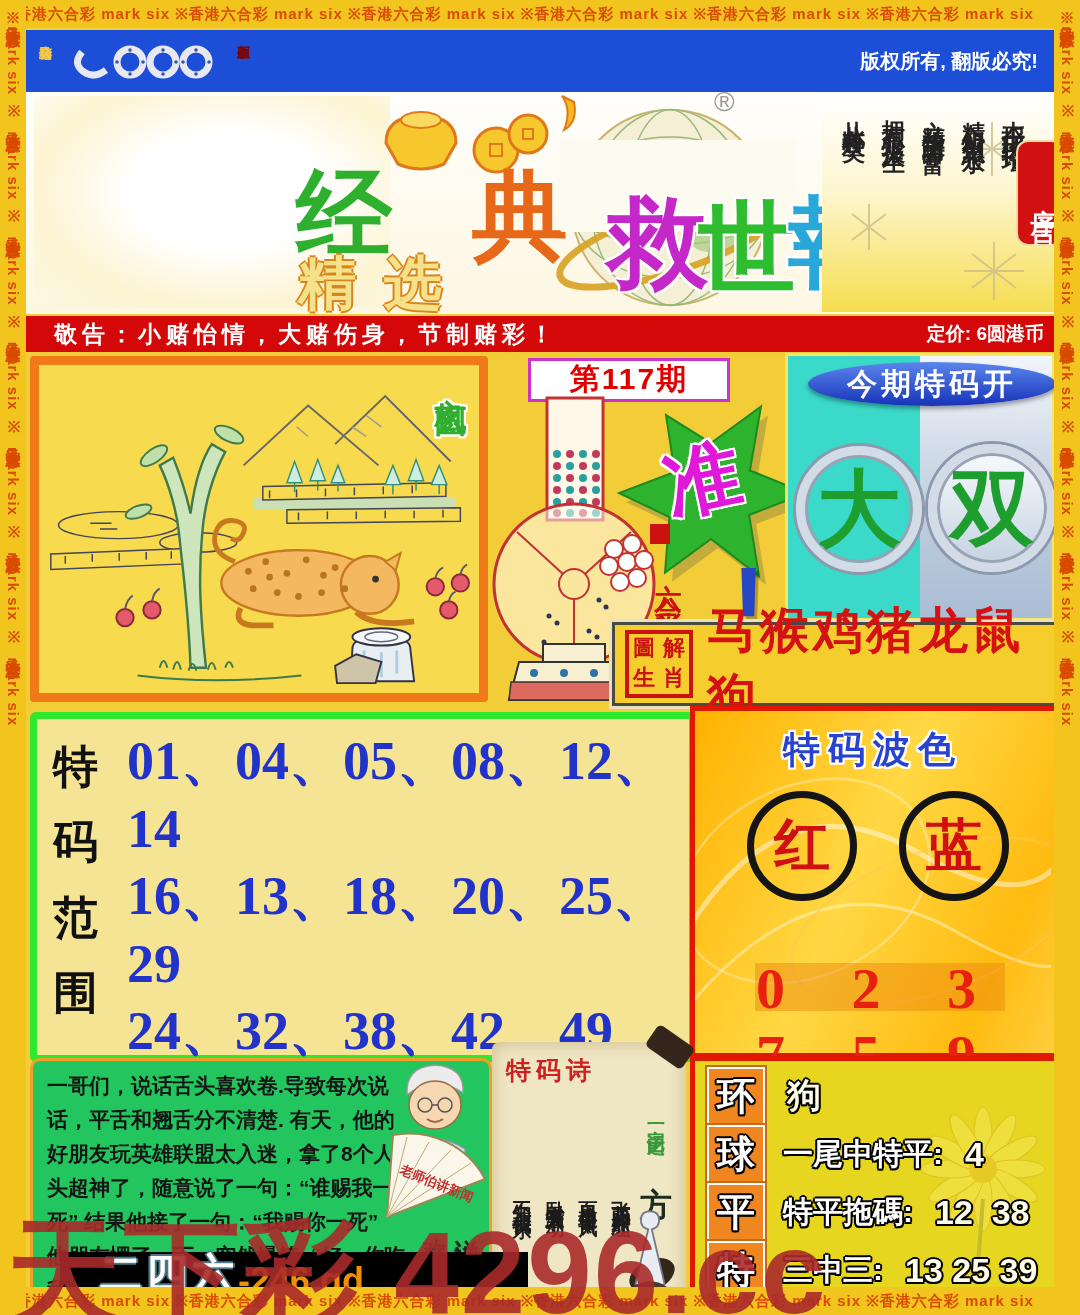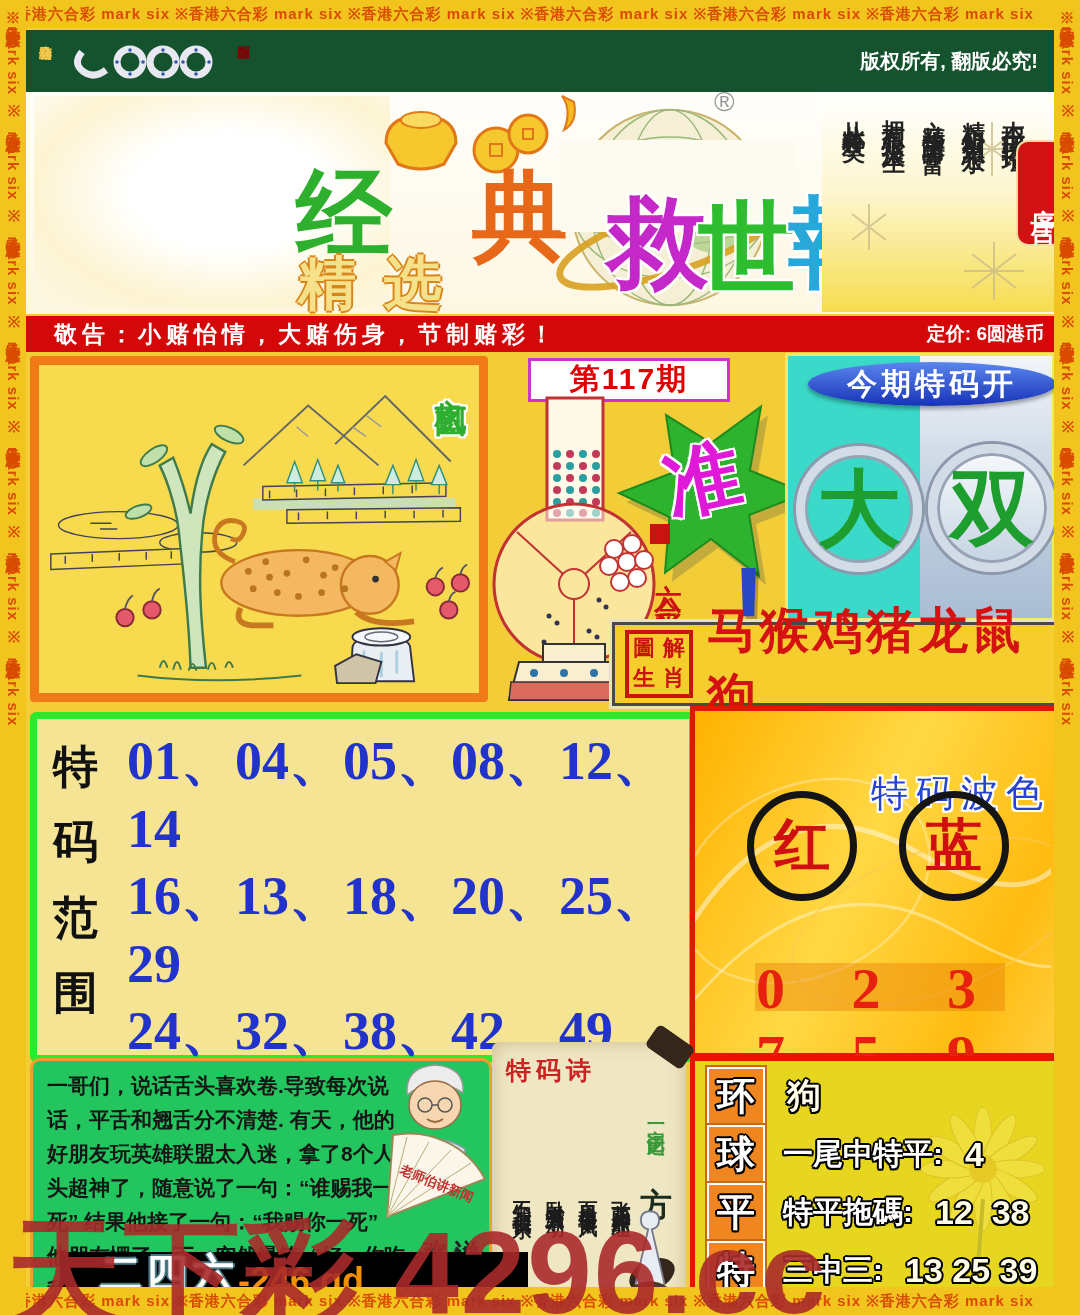--- a/index.html
+++ b/index.html
@@ -6,21 +6,21 @@
   .page{position:relative;width:1080px;height:1315px;overflow:hidden;
         background:#f3cd38;font-family:"Liberation Sans",sans-serif;}
   .abs{position:absolute;}
   
   .bstrip{color:#d94b00;font-weight:bold;font-size:15px;white-space:nowrap;
           overflow:hidden;background:#f2c41e;z-index:30;}
   .bstrip.h{width:1080px;height:28px;line-height:28px;letter-spacing:1px;}
   .bstrip.v{width:26px;height:1315px;writing-mode:vertical-rl;text-orientation:mixed;
             line-height:26px;letter-spacing:1px;}
   
-  .redband{background:#14532d;}
+  .redband{background:#1d4ed8;}
   .copyright{color:#fff;font-weight:bold;font-size:20px;}
   .goldv{writing-mode:vertical-rl;text-orientation:upright;color:#f2c84a;
          font-weight:bold;font-size:13px;line-height:14px;}
   .darkv{writing-mode:vertical-rl;text-orientation:upright;color:#7a0808;
          font-weight:bold;font-size:13px;line-height:14px;}
   .titlearea{background:linear-gradient(#fffefb,#fdf7e2);}
   .blob{background:radial-gradient(ellipse at 55% 45%, #ffffff 35%, #fdf4d2 70%, rgba(253,244,210,0) 100%);}
   .bigchar{font-weight:bold;line-height:1;}
   .outline-w{text-shadow:2px 0 #fff,-2px 0 #fff,0 2px #fff,0 -2px #fff,2px 2px #fff,-2px -2px #fff,2px -2px #fff,-2px 2px #fff;}
   .outline-k{text-shadow:2px 0 #000,-2px 0 #000,0 2px #000,0 -2px #000,1.5px 1.5px #000,-1.5px -1.5px #000,1.5px -1.5px #000,-1.5px 1.5px #000;}
@@ -62,21 +62,21 @@
          color:#cc1111;font-weight:bold;font-size:22px;text-align:center;line-height:28px;}
   .animals{color:#d41212;font-weight:bold;font-size:49px;letter-spacing:4px;}
   
   .rangebox{background:#f4e494;border:7px solid #2ee82e;border-radius:6px;}
   .rlabel{display:flex;flex-direction:column;justify-content:space-between;
           color:#111;font-weight:bold;font-size:45px;}
   .rnums{display:flex;flex-direction:column;justify-content:space-around;
          color:#2233cc;font-weight:bold;font-size:54px;font-family:"Liberation Serif",serif;}
   
   .wavebox{border:5px solid #e01800;background:linear-gradient(115deg,#ffb200,#ffd844 45%,#ffbb10 80%,#ffd040);}
-  .wtitle{color:#2743d0;font-weight:normal;font-size:37px;letter-spacing:8px;text-align:right;margin-top:44px;}
+  .wtitle{color:#2743d0;font-weight:bold;font-size:37px;letter-spacing:8px;text-align:center;}
   .blkring{border:7px solid #151515;border-radius:50%;display:flex;align-items:center;justify-content:center;}
   .blkring span{color:#d01010;font-weight:bold;font-size:56px;}
   .digits{color:#e82010;font-weight:bold;font-size:58px;font-family:"Liberation Serif",serif;
           letter-spacing:26px;text-align:center;}
   
   .storybox{background:#22c55e;border:3px solid #f0a028;border-radius:10px;}
   .storyline{color:#151515;font-weight:bold;font-size:21px;line-height:34px;white-space:nowrap;}
   .story-vt{writing-mode:vertical-rl;text-orientation:upright;color:#222;font-weight:bold;
             font-size:26px;letter-spacing:6px;}
   

